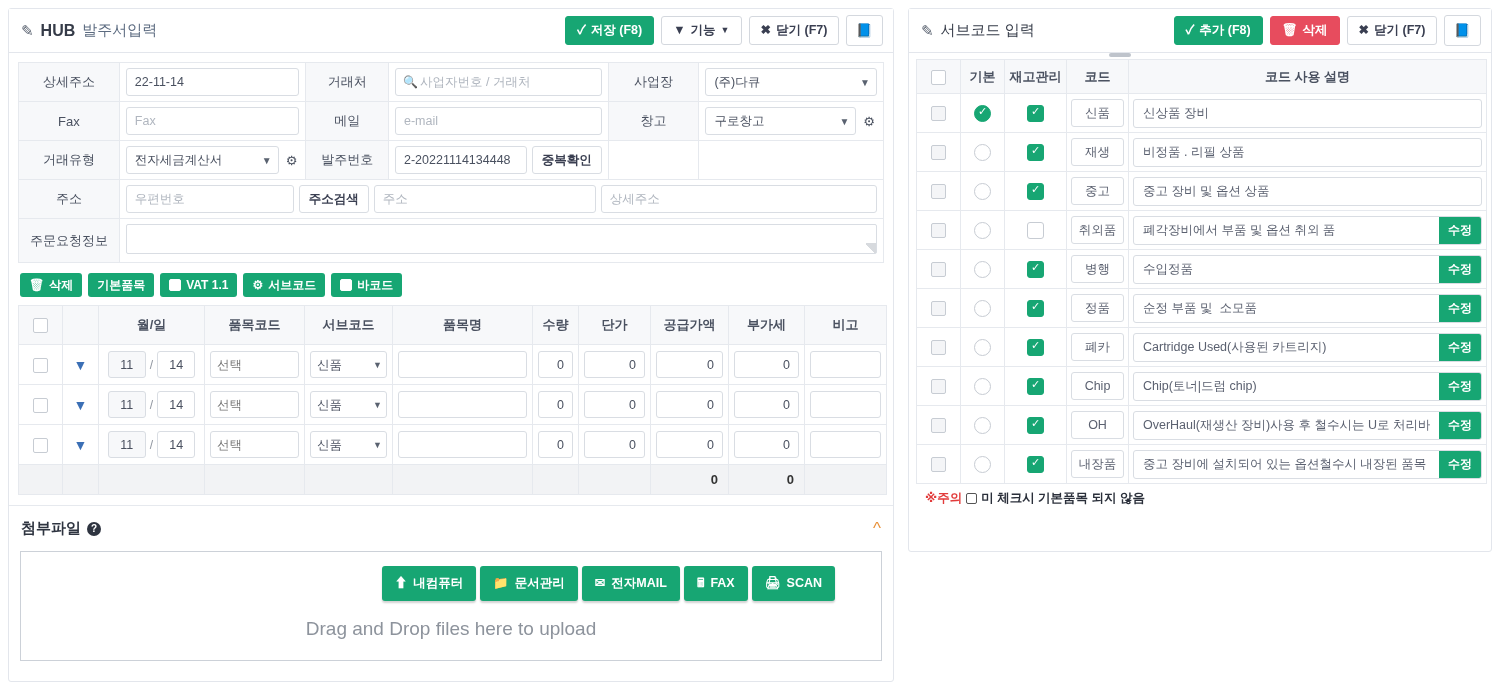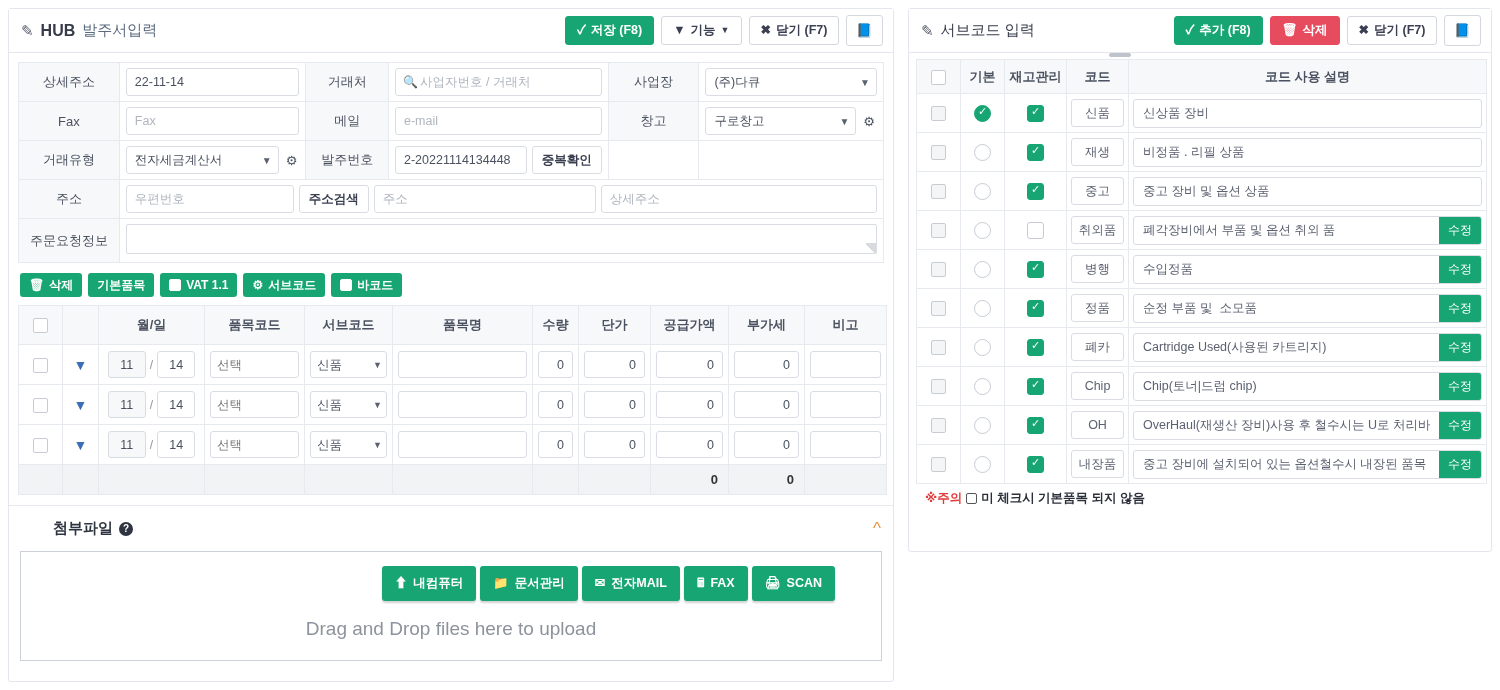--- a/index.html
+++ b/index.html
@@ -98,21 +98,21 @@
   .md-wrap .slash { color:#8e949e; font-size:12px; }
   .mini-sel { width:100%; height:27px; border:1px solid #d9dde3; border-radius:3px; font-size:12.5px;
               padding:2px 18px 2px 6px; color:#4a5160; appearance:none; -webkit-appearance:none; outline:none;
               font-family:"Liberation Sans", sans-serif; background:#fff; text-align:left; }
   .mini-sel-wrap { position:relative; }
   .mini-sel-wrap .chev { position:absolute; right:5px; top:50%; transform:translateY(-50%); font-size:9px; color:#5a6270; pointer-events:none;}
   tr.total-row td { background:#f2f3f5; height:30px; font-weight:bold; text-align:right; padding-right:10px; color:#333; font-size:13px; }
 
   
   .attach-head { display:flex; align-items:center; height:46px; padding:0 12px; border-top:1px solid #e6e9ee; margin-top:10px; }
-  .attach-title { font-weight:bold; font-size:15px; color:#2e3440; display:flex; align-items:center; gap:6px;margin-left:32px; }
+  .attach-title { font-weight:bold; font-size:15px; color:#2e3440; display:flex; align-items:center; gap:6px; }
   .q-ic { display:inline-flex; align-items:center; justify-content:center; width:14px;height:14px;border-radius:50%;
           background:#2e3440; color:#fff; font-size:10px; font-weight:bold; }
   .caret-up { margin-left:auto; color:#e8913a; font-size:17px; cursor:pointer; }
   .drop-zone { margin:0 11px; border:1px solid #ccd1d8; height:110px; position:relative; background:#fff; }
   .upload-btns { position:absolute; right:46px; top:14px; display:flex; gap:4px; }
   .up-btn { background:#17a673; color:#fff; border:none; border-radius:3px; font-size:12.5px; font-weight:bold;
             padding:11px 13px; cursor:pointer; display:inline-flex; align-items:center; gap:6px; line-height:1;
             box-shadow: 0 2px 2px rgba(0,0,0,.18); }
   .drop-text { position:absolute; left:0; right:0; top:66px; text-align:center; color:#8d939c; font-size:19px; }
 
@@ -132,21 +132,21 @@
   .cb2 { width:17px; height:17px; border:1px solid #c7ccd3; border-radius:3px; background:#fff; display:inline-block; vertical-align:middle; cursor:pointer;}
   .cb2.on { background:#17a673; border-color:#17a673; position:relative; }
   .cb2.on::after { content:"\2713"; position:absolute; left:3px; top:-1px; color:#fff; font-size:11px; font-weight:bold; }
   .cb3 { width:15px; height:15px; border:1px solid #c7ccd3; border-radius:2px; background:#f4f5f7; display:inline-block; vertical-align:middle; cursor:pointer;}
   .code-in { width:100%; height:28px; border:1px solid #d9dde3; border-radius:3px; text-align:center;
              font-size:12.5px; color:#5b6170; outline:none; font-family:"Liberation Sans", sans-serif; background:#fff; }
   .desc-cell { padding:3px 4px; }
   .desc-box { display:flex; align-items:stretch; border:1px solid #d9dde3; border-radius:3px; overflow:hidden; height:29px; background:#fff; }
   .desc-box .txt { flex:1; border:none; outline:none; font-size:12.5px; color:#5b6170; padding:2px 9px;
                    font-family:"Liberation Sans", sans-serif; background:transparent; text-align:left; }
-  .edit-btn { background:#17a673; color:#fff; border:none; font-size:12px; font-weight:normal; padding:0 9px; cursor:pointer; }
+  .edit-btn { background:#17a673; color:#fff; border:none; font-size:12px; font-weight:bold; padding:0 9px; cursor:pointer; }
   .note { padding:6px 9px 0 9px; font-size:12.5px; font-weight:bold; display:flex; align-items:center; gap:4px; }
   .note .warn { color:#e23b3b; }
   .note .nb { width:11px; height:11px; border:1px solid #555; display:inline-block; border-radius:2px; background:#fff;}
   .note .nt { color:#2a2f3a; }
   .scroll-tick { position:absolute; left:200px; top:44px; width:22px; height:4px; background:#bfc4cc; border-radius:2px; }
 </style>
 </head>
 <body>
 
 <div id="root">

